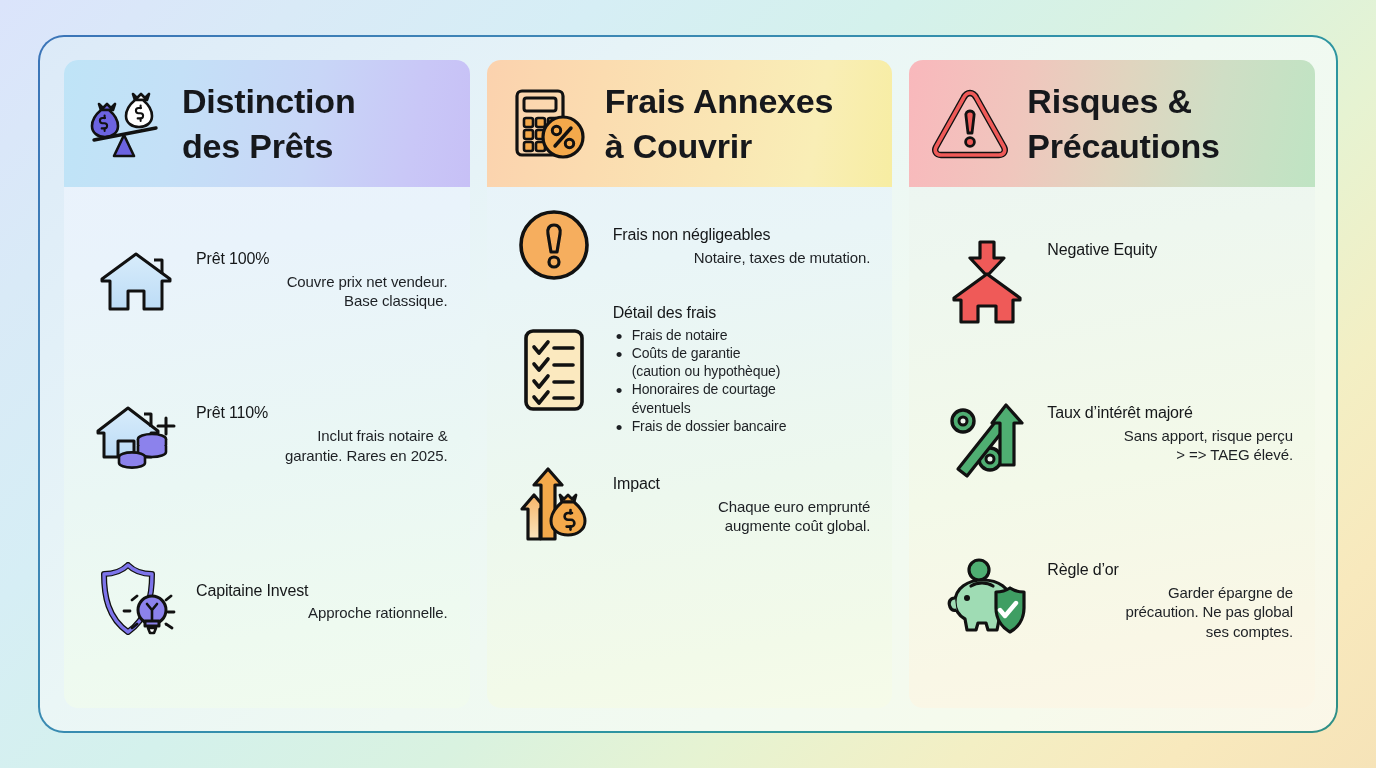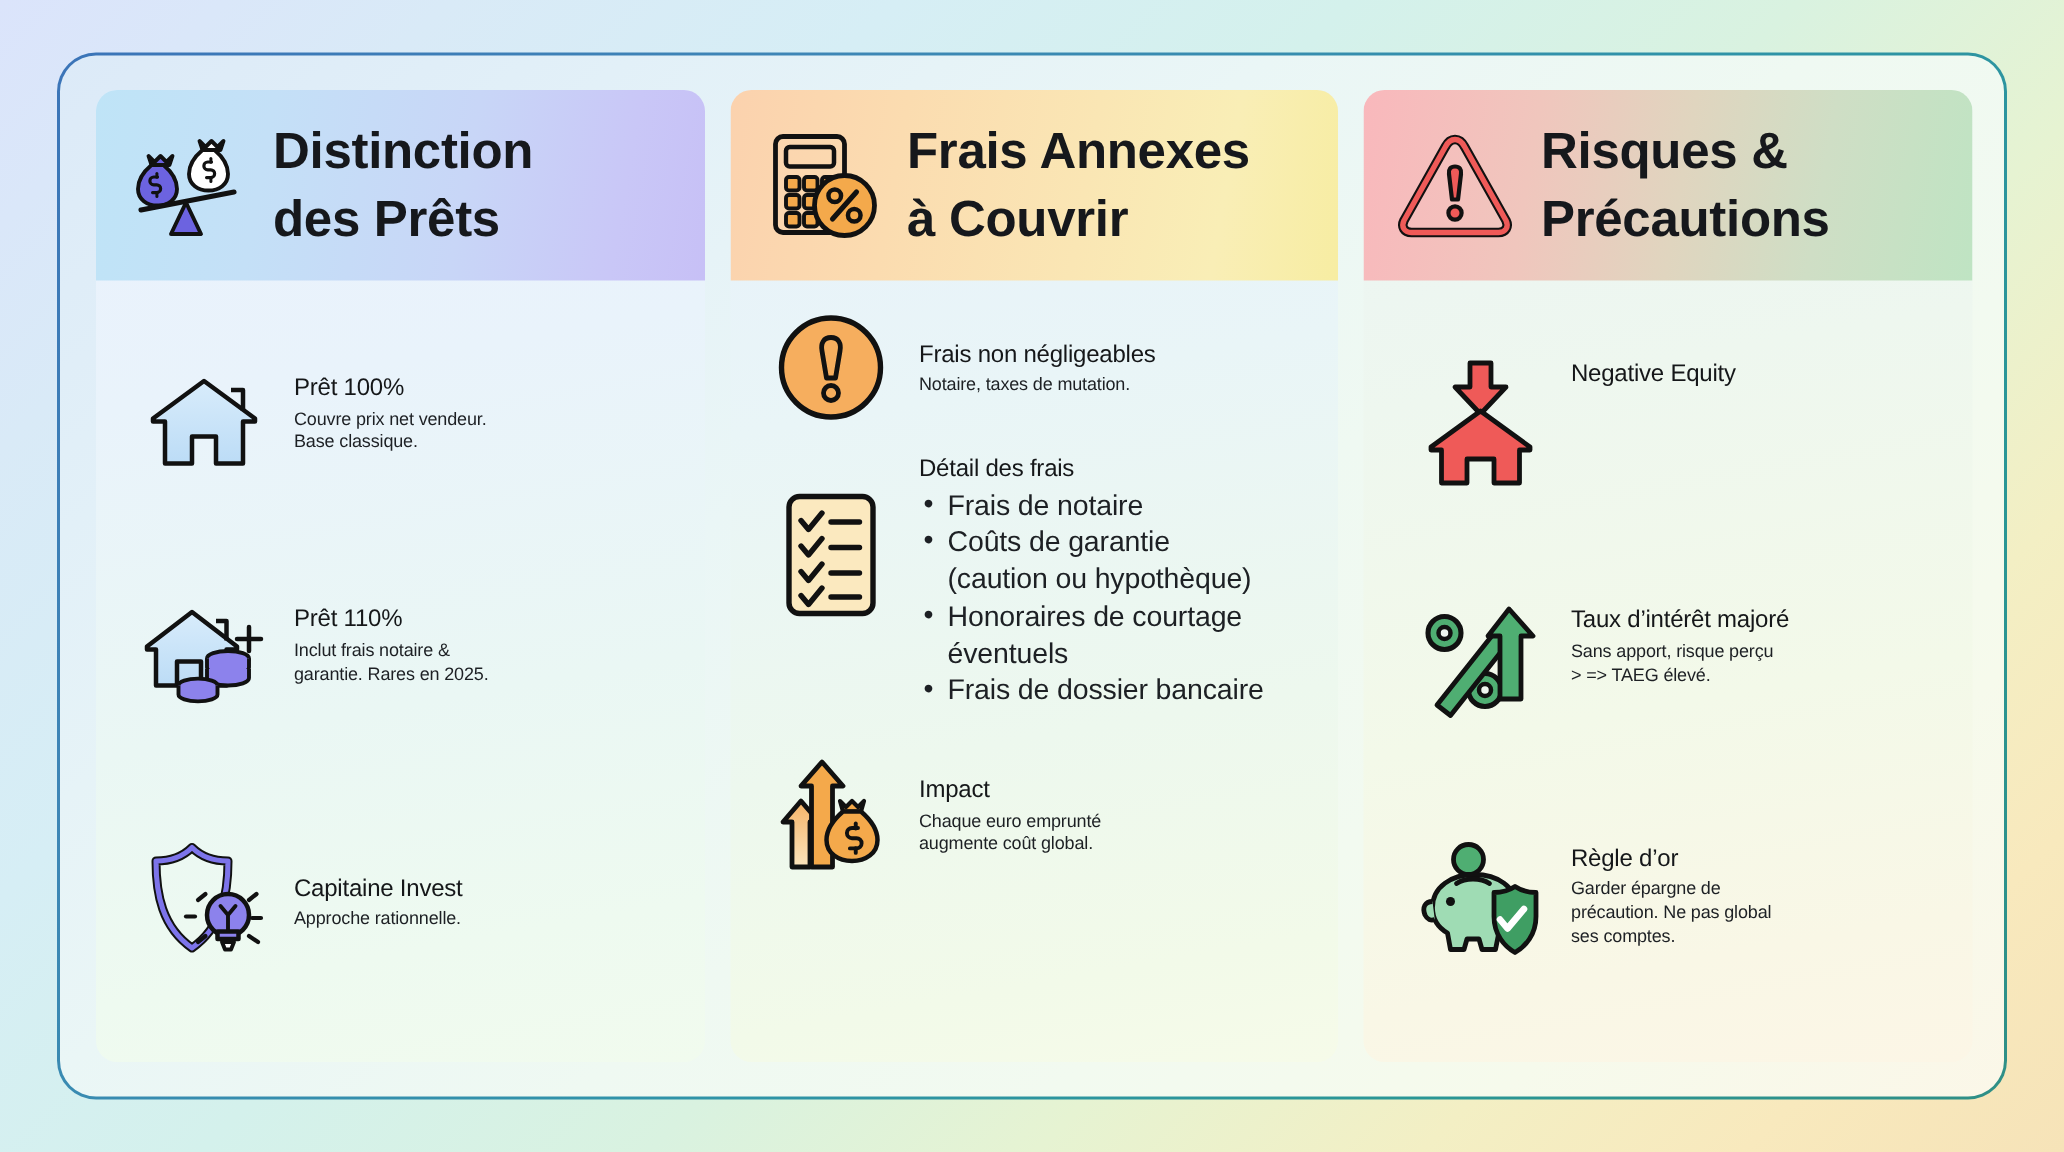--- a/index.html
+++ b/index.html
@@ -98,27 +98,27 @@
   .col3 .row{padding-left:14px;}
 
   .row-icon{flex:0 0 auto;width:84px;display:flex;justify-content:center;align-items:center;}
   .col2 .row-icon{width:82px;}
   .row-text{flex:1 1 auto;min-width:0;padding-top:2px;}
   .row-title{
     font-size:16px;font-weight:normal;color:#151719;line-height:1.22;margin-bottom:3px;
     letter-spacing:-0.15px;white-space:nowrap;
   }
   .row-desc{
-    font-size:12px;color:#1d2024;line-height:1.30;letter-spacing:-0.1px;
+    font-size:15px;color:#1d2024;line-height:1.30;letter-spacing:-0.1px;text-align:right;
   }
   .row-desc span{display:block;white-space:nowrap;}
 
   ul.bullets{margin:1px 0 0 0;padding:0 0 0 19px;list-style:none;}
   ul.bullets li{
-    font-size:19px;color:#1d2024;line-height:1.305;position:relative;letter-spacing:-0.1px;
+    font-size:14px;color:#1d2024;line-height:1.305;position:relative;letter-spacing:-0.1px;
   }
   ul.bullets li::before{
     content:"\2022";position:absolute;left:-16px;top:-1px;font-size:19px;color:#1d2024;
   }
   ul.bullets li .cont{display:block;}
   .align-center{align-items:center;}
 </style>
 </head>
 <body>
 

